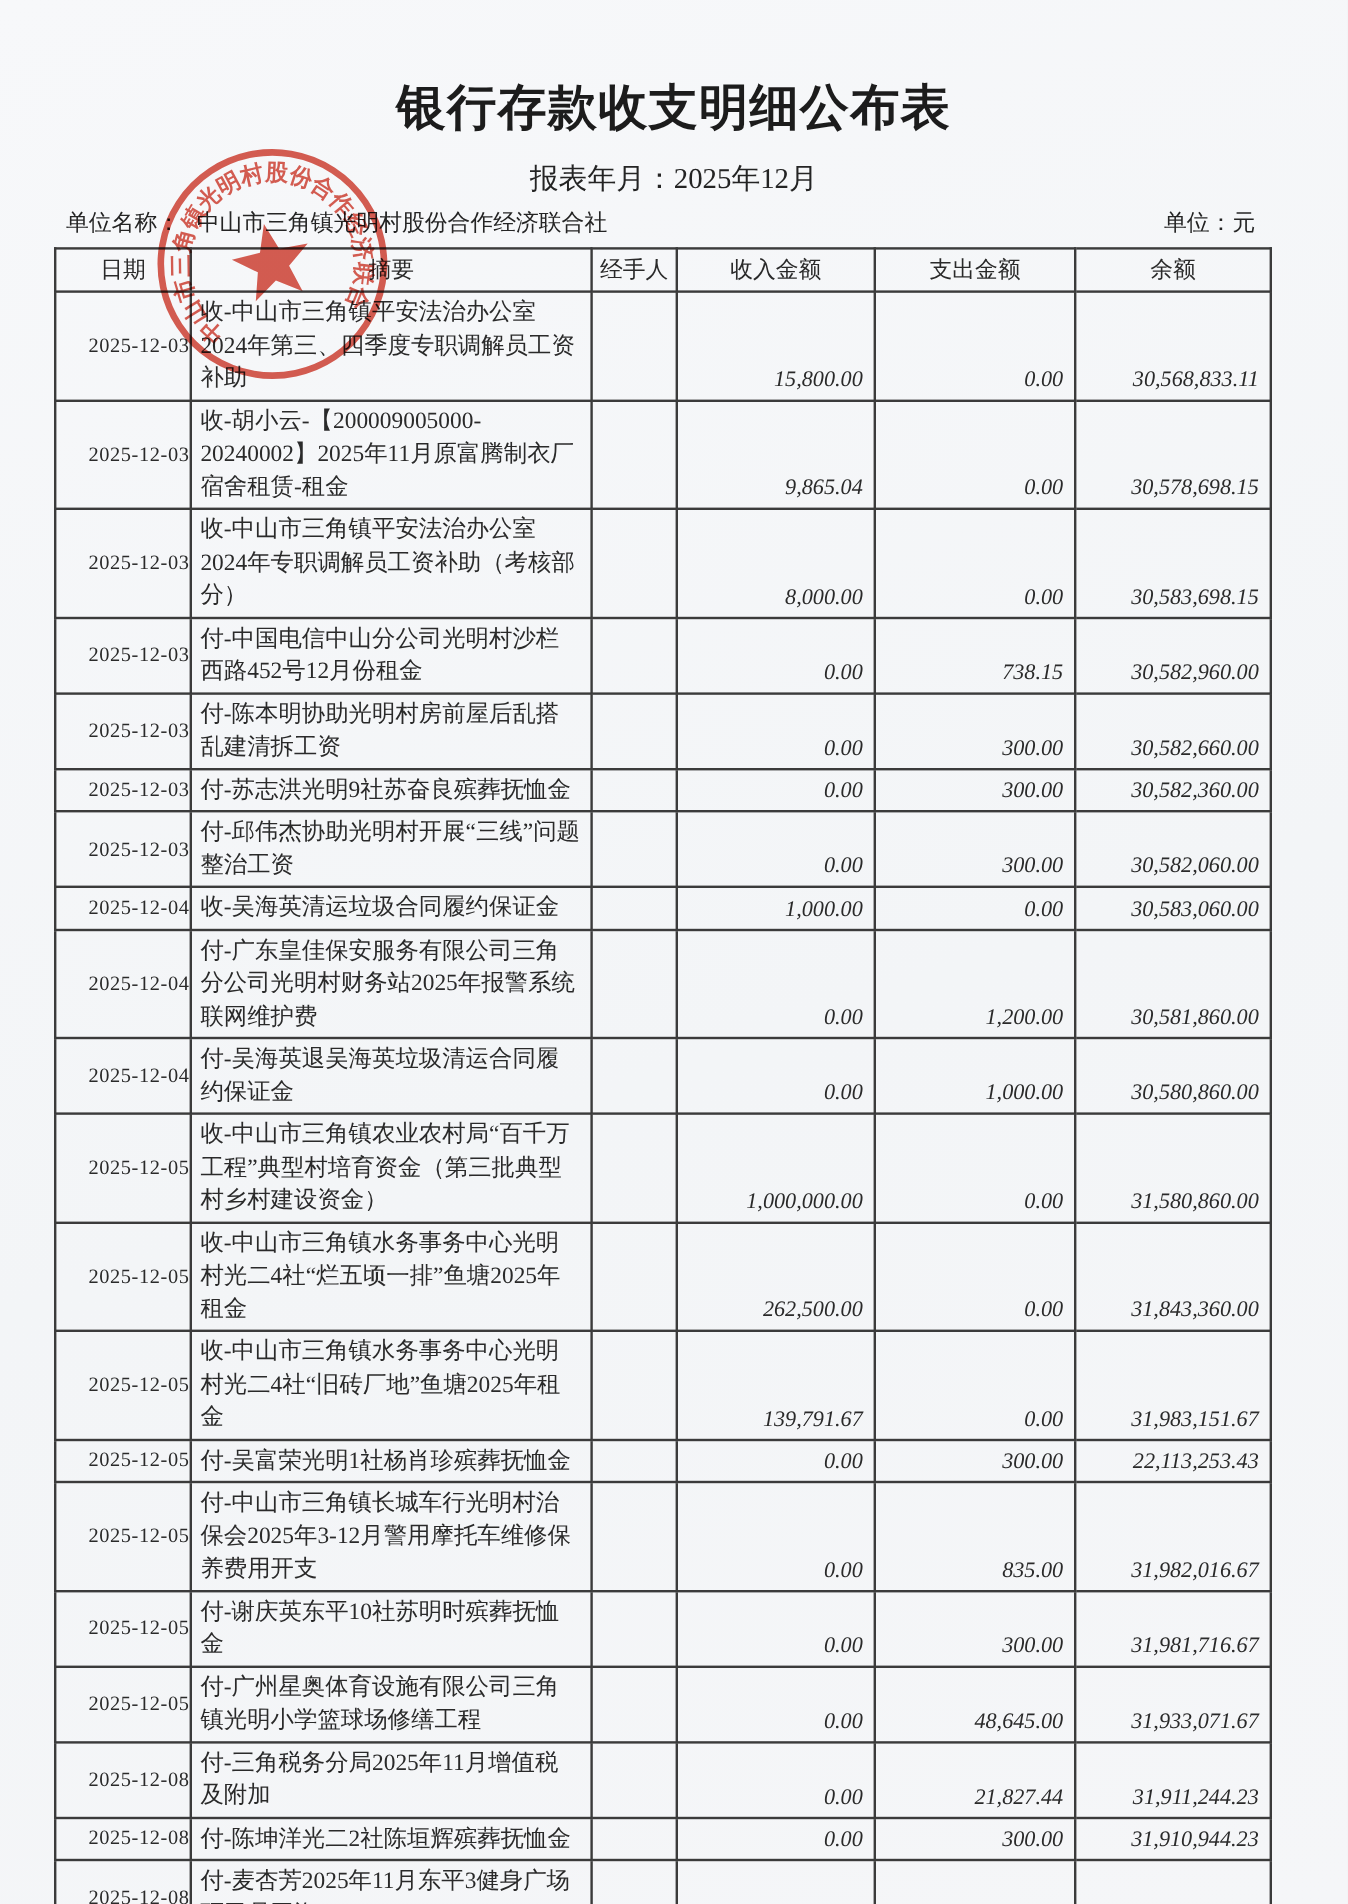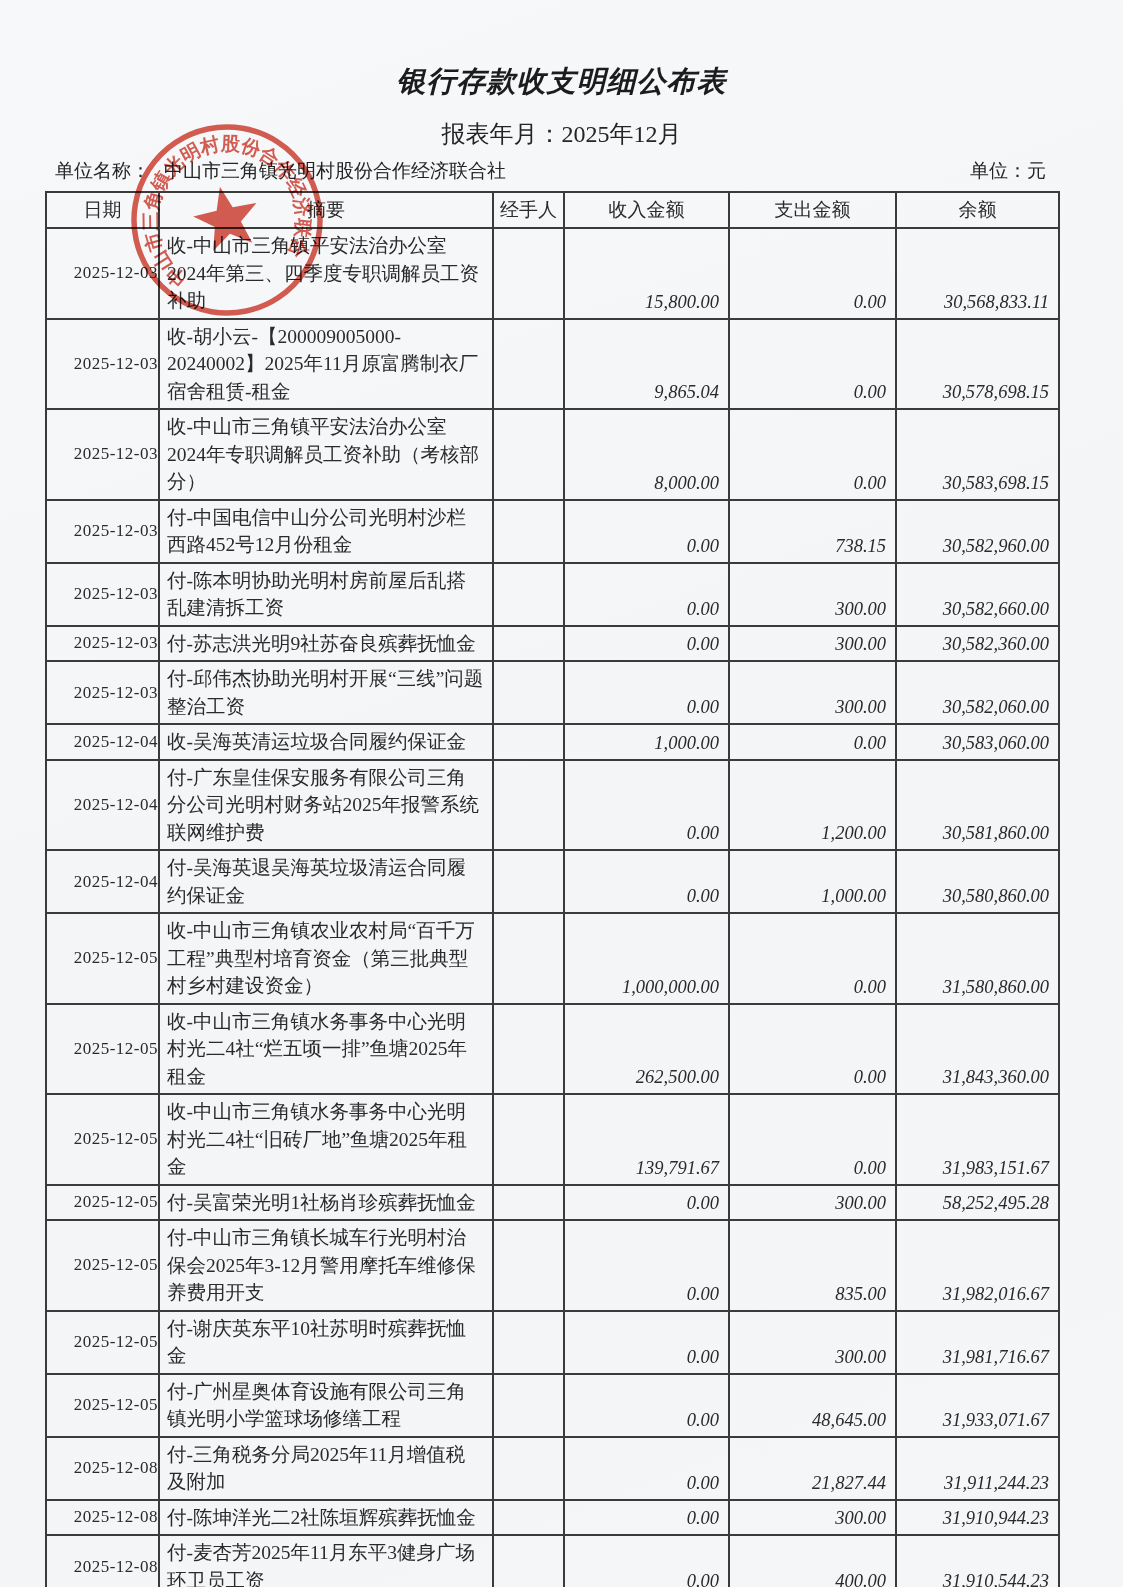--- a/index.html
+++ b/index.html
@@ -11,25 +11,24 @@
   }
   .page {
     position: relative;
     width: 1123px; height: 1587px;
     background: linear-gradient(160deg, #f7f8fa 0%, #f3f5f7 55%, #f5f6f8 100%);
     overflow: hidden;
     padding-top: 62px;
   }
   .title {
     text-align: center;
-    font-size: 29px;
+    font-size: 41px;
     font-weight: bold;
     letter-spacing: 1px;
     color: #1c1c1c;
-    font-style: italic;
   }
   .report-month {
     margin-top: 16px;
     text-align: center;
     font-size: 24px;
     color: #242424;
   }
   .meta-row {
     width: 1013px;
     margin: 8px auto 0 45px;
@@ -259,21 +258,21 @@
           <td class="c-amount">0.00</td>
           <td class="c-amount">31,983,151.67</td>
         </tr>
 
         <tr>
           <td class="c-date">2025-12-05</td>
           <td class="c-summary">付-吴富荣光明1社杨肖珍殡葬抚恤金</td>
           <td class="c-handler"></td>
           <td class="c-amount">0.00</td>
           <td class="c-amount">300.00</td>
-          <td class="c-amount">58,252,495.28</td>
+          <td class="c-amount">22,113,253.43</td>
         </tr>
 
         <tr>
           <td class="c-date">2025-12-05</td>
           <td class="c-summary">付-中山市三角镇长城车行光明村治保会2025年3-12月警用摩托车维修保养费用开支</td>
           <td class="c-handler"></td>
           <td class="c-amount">0.00</td>
           <td class="c-amount">835.00</td>
           <td class="c-amount">31,982,016.67</td>
         </tr>

